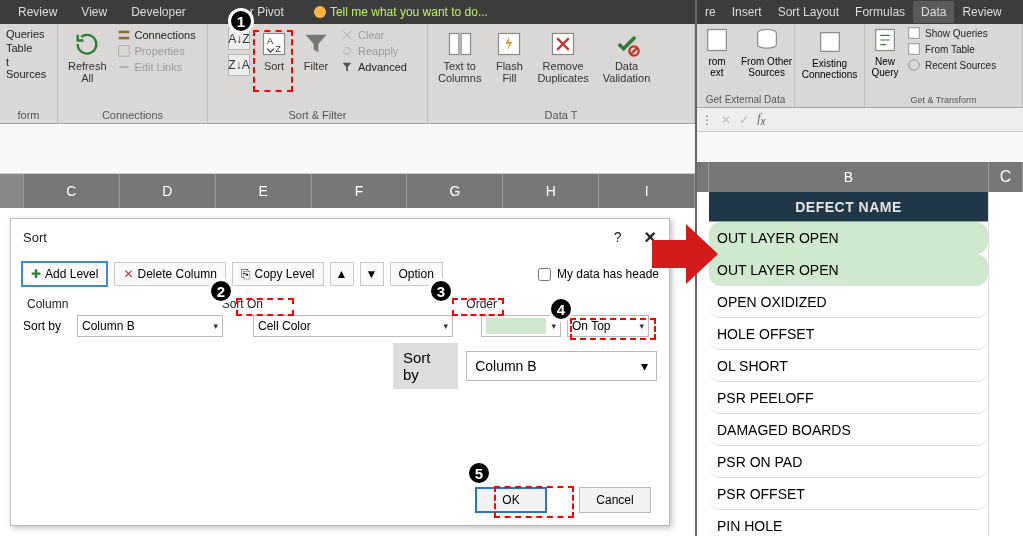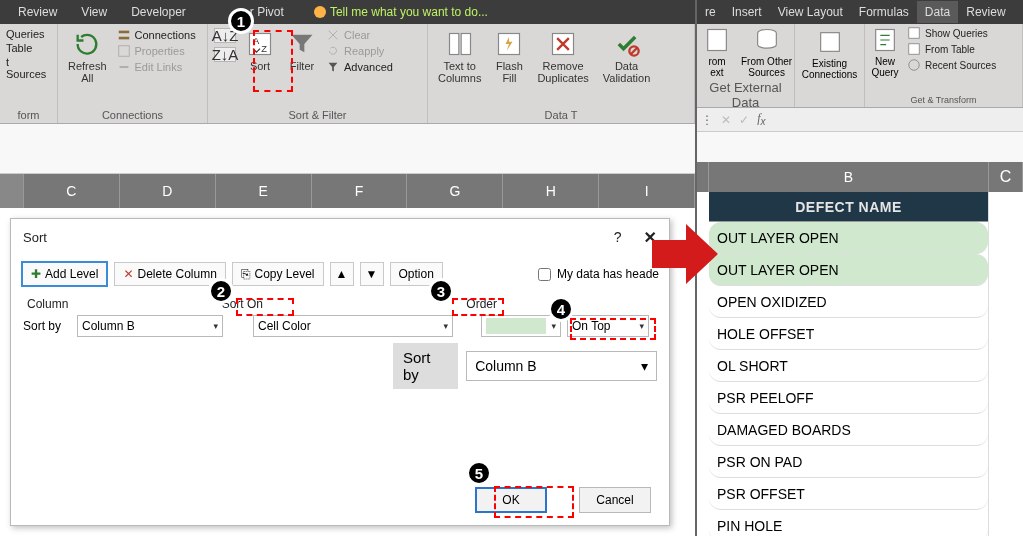--- a/index.html
+++ b/index.html
@@ -20,21 +20,21 @@
   .rgroup .label { text-align:center; font-size: 11px; color:#555; padding-top:2px; }
   .rgroup .items { display:flex; align-items:flex-start; gap:6px; }
   .big-btn { display:flex; flex-direction:column; align-items:center; gap:2px; padding:2px 4px; cursor:pointer; }
   .big-btn svg { width:28px; height:28px; }
   .big-btn .cap { font-size:11px; text-align:center; line-height:1.1; }
   .mini-list { display:flex; flex-direction:column; gap:2px; font-size:11px; color:#222; }
   .mini-list .row { display:flex; align-items:center; gap:4px; cursor:pointer; }
   .mini-list .row.dim { color:#9a9a9a; }
   .mini-list svg { width:14px; height:14px; }
   .sort-az { display:flex; flex-direction:column; gap:4px; }
-  .sort-az div { width:22px; height:15px; border:1px solid #b8b6b4; background:#eee; display:flex; align-items:center; justify-content:center; font-size:15px; cursor:pointer; }
+  .sort-az div { width:22px; height:22px; border:1px solid #b8b6b4; background:#eee; display:flex; align-items:center; justify-content:center; font-size:12px; cursor:pointer;margin-left:14px; }
 
   .col-headers { height: 34px; background: #777; display:flex; }
   .col-headers .ch { color:#fff; font-size:14px; display:flex; align-items:center; justify-content:center; border-right:1px solid #999; }
   .ch.rowh { width:24px; background:#888; }
   .ch.col { flex:1; }
 
   
   .dialog { position:absolute; left:10px; top:218px; width:660px; height:308px; background:#fff; border:1px solid #b9b9b9; box-shadow: 2px 2px 6px rgba(0,0,0,0.25); display:flex; flex-direction:column; }
   .dlg-title { height:36px; display:flex; align-items:center; justify-content:space-between; padding:0 12px; font-size:13px; color:#222; }
   .dlg-title .right-icons { display:flex; gap:22px; align-items:center; }
@@ -347,21 +347,21 @@
   </div>
 
   <svg class="arrow" viewBox="0 0 66 68">
     <path d="M0 20 L34 20 L34 4 L66 34 L34 64 L34 48 L0 48 Z" fill="#d31b1b"></path>
   </svg>
 
   <div class="right">
     <div class="r-tabs">
       <span class="tab">re</span>
       <span class="tab">Insert</span>
-      <span class="tab">View Layout</span>
+      <span class="tab">Sort Layout</span>
       <span class="tab">Formulas</span>
       <span class="tab active">Data</span>
       <span class="tab">Review</span>
     </div>
     <div class="r-ribbon">
       <div class="rgroup" style="width:98px">
         <div class="items">
           <div class="big-btn" style="padding:0 2px">
             <svg viewBox="0 0 24 24" width="20" height="20">
                 <rect x="4" y="3" width="16" height="18" fill="#fff" stroke="#888"></rect>
@@ -371,21 +371,21 @@
           </div>
           <div class="big-btn" style="padding:0 2px">
             <svg viewBox="0 0 24 24" width="20" height="20">
                 <ellipse cx="12" cy="6" rx="8" ry="3" fill="#fff" stroke="#888"></ellipse>
                 <path d="M4 6v10c0 1.7 3.6 3 8 3s8-1.3 8-3V6" fill="#fff" stroke="#888"></path>
               </svg>
             <span class="cap" style="white-space:pre;font-size:10px">From Other
 Sources</span>
           </div>
         </div>
-        <div class="label" style="font-size:13px">Get External Data</div>
+        <div class="label" style="font-size:10px">Get External Data</div>
       </div>
       <div class="rgroup" style="width:70px">
         <div class="big-btn">
           <svg viewBox="0 0 24 24" width="20" height="20">
               <rect x="4" y="4" width="16" height="16" fill="#fff" stroke="#888"></rect>
             </svg>
           <span class="cap" style="white-space:pre;font-size:10px">Existing
 Connections</span>
         </div>
         <div></div>

